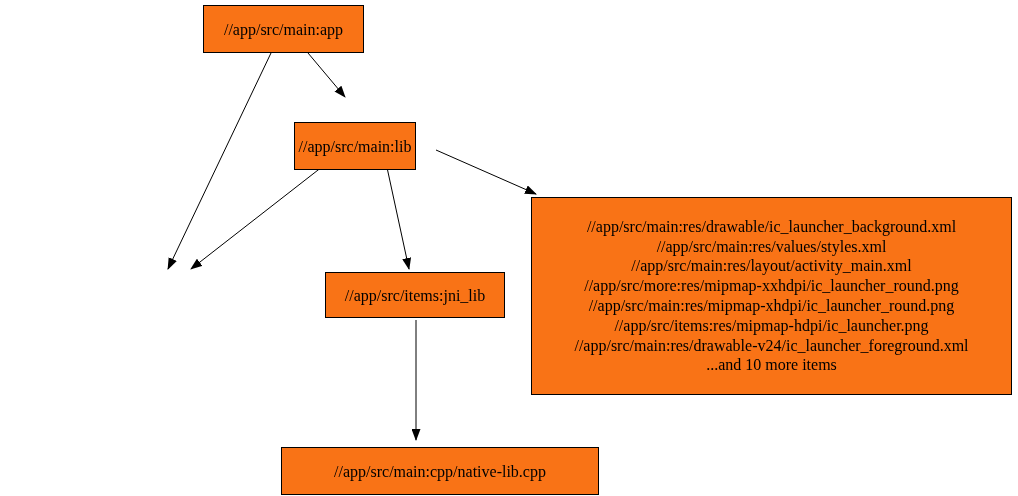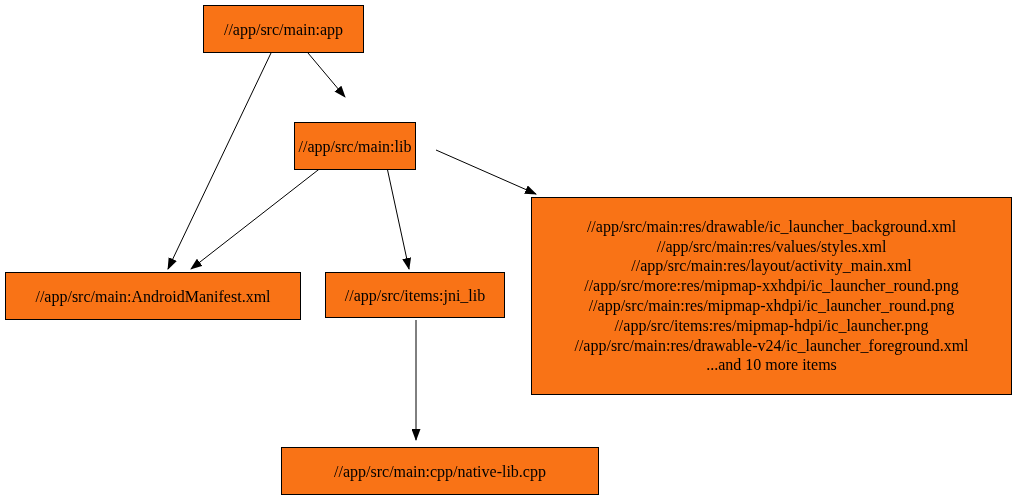--- a/index.html
+++ b/index.html
@@ -68,23 +68,20 @@
   </svg>
 
   <div id="node-app" class="node">
     <span>//app/src/main:app</span>
   </div>
 
   <div id="node-lib" class="node">
     <span>//app/src/main:lib</span>
   </div>
 
-  <div id="node-manifest" class="node">
-    <span>//app/src/main:AndroidManifest.xml</span>
-  </div>
 
   <div id="node-jni-lib" class="node">
     <span>//app/src/items:jni_lib</span>
   </div>
 
   <div id="node-resources" class="node multiline">
     <span>//app/src/main:res/drawable/ic_launcher_background.xml</span>
     <span>//app/src/main:res/values/styles.xml</span>
     <span>//app/src/main:res/layout/activity_main.xml</span>
     <span>//app/src/more:res/mipmap-xxhdpi/ic_launcher_round.png</span>

